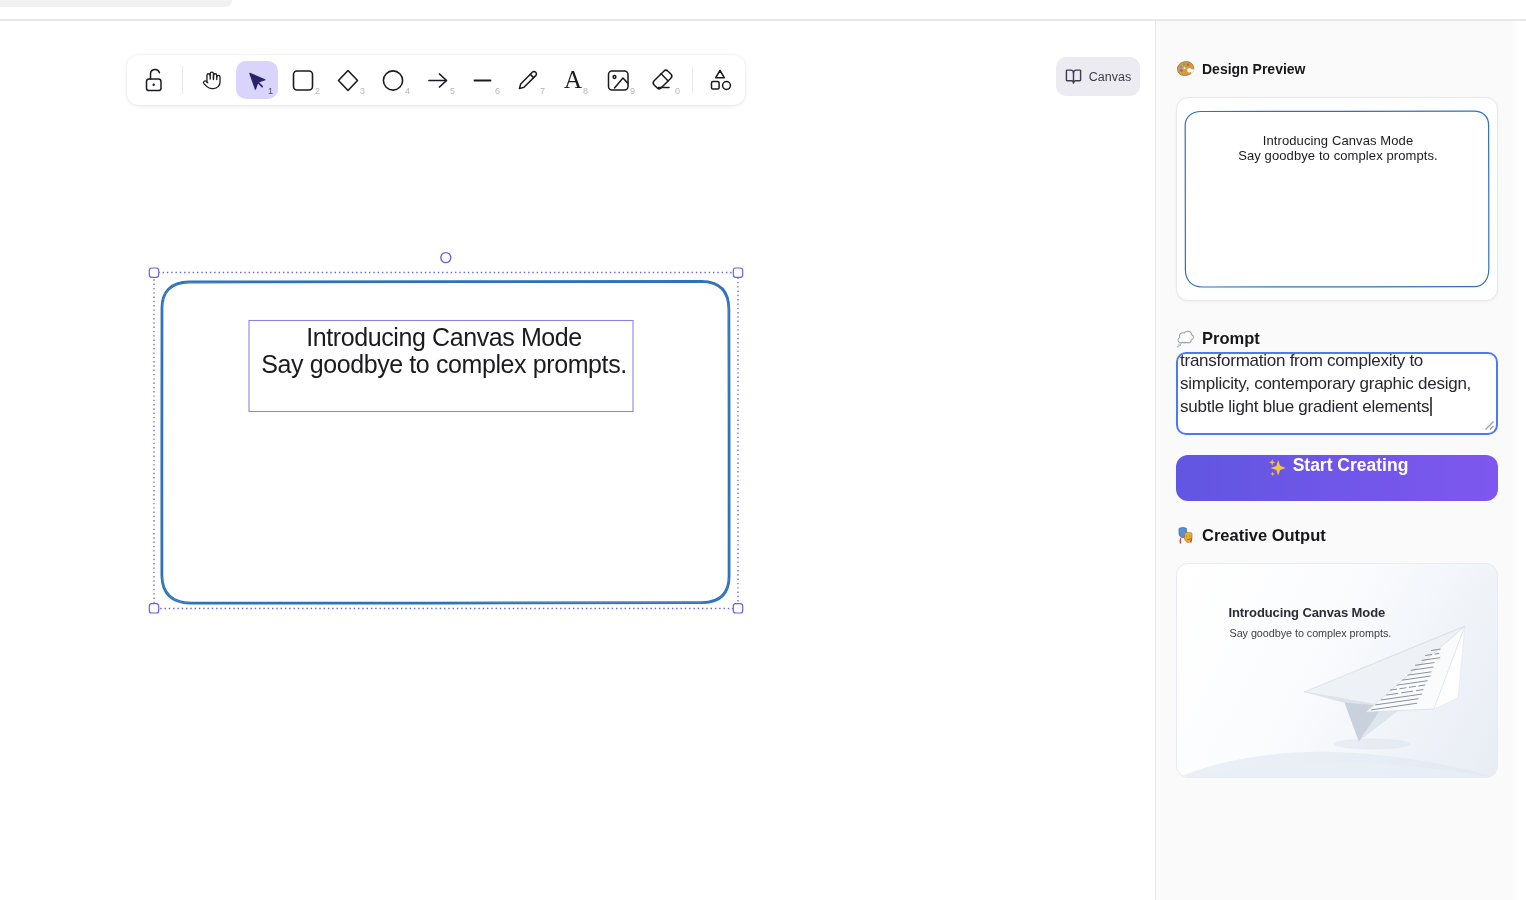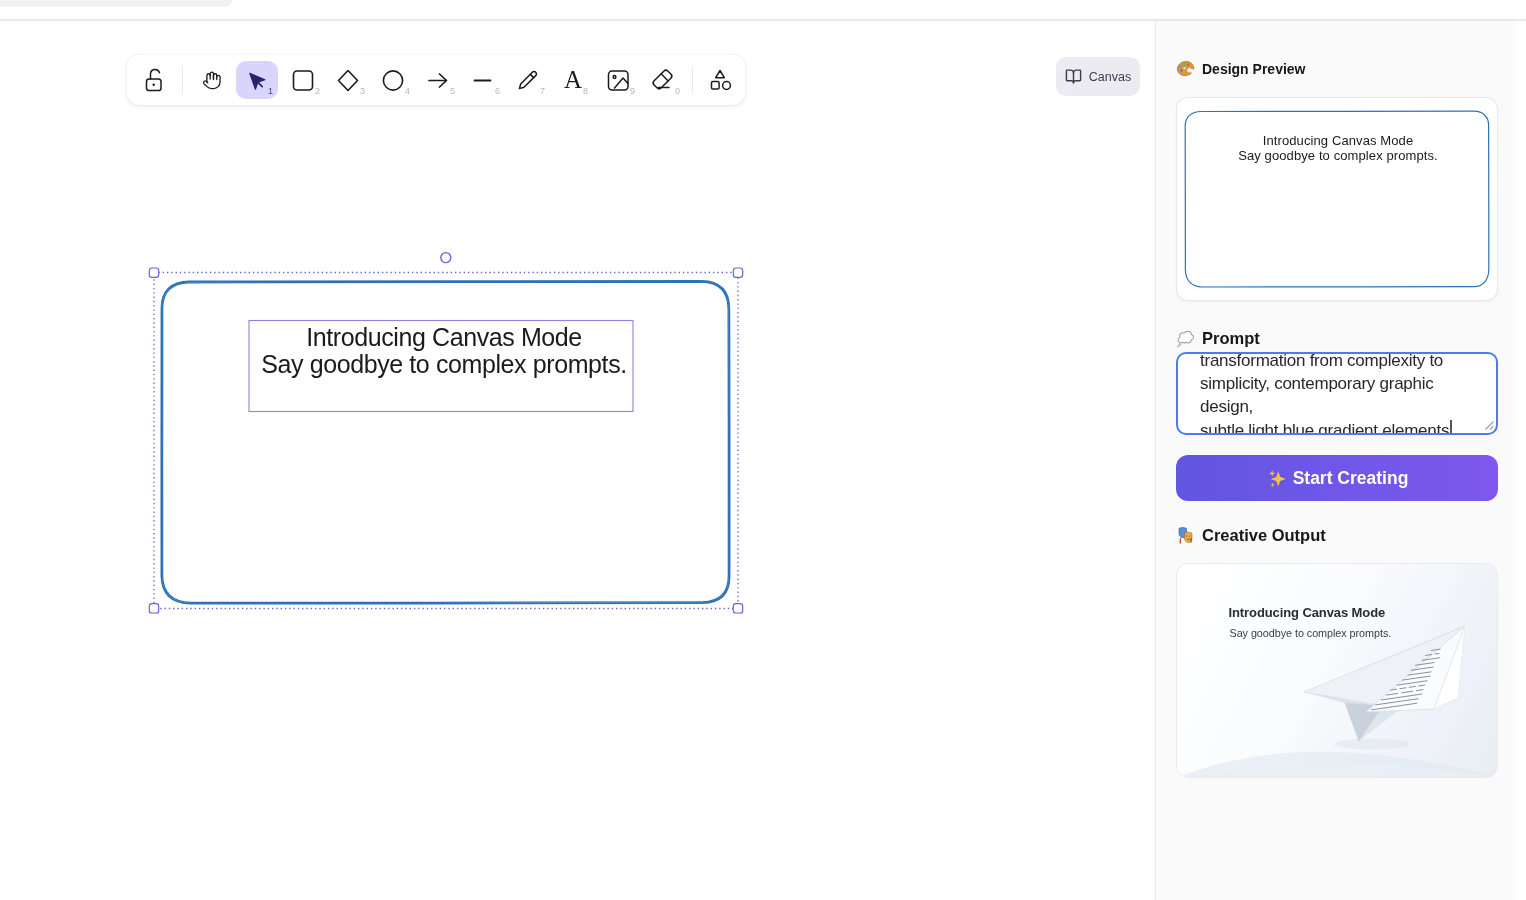--- a/index.html
+++ b/index.html
@@ -160,31 +160,31 @@
 
 <div class="abs" style="left:1176px;top:318.5px;width:330px;height:20px;display:flex;align-items:center;gap:7px;margin-top:10px;">
   <svg width="19" height="19" viewBox="0 0 20 20" fill="none">
     <path d="M5.6 14.6 c-1.9 0-3.4-1.4-3.4-3.1 0-1.2.7-2.2 1.8-2.7 C3.9 8.3 3.8 7.8 3.8 7.3 c0-1.8 1.6-3.3 3.5-3.3 .5 0 .9.1 1.3.25 C9.4 3 10.7 2.3 12.2 2.3 c2.2 0 4 1.5 4.1 3.4 1.2.5 2.1 1.6 2.1 2.9 0 1.4-1 2.6-2.4 3 0 1.7-1.5 3-3.3 3 -.7 0-1.4-.2-1.9-.6 -.6.4-1.3.6-2.1.6 -.7 0-1.4-.2-2-.5 -.3.3-.7.5-1.1.5 Z" stroke="#979da6" stroke-width="1.1" fill="#fdfdfd"></path>
     <circle cx="3.9" cy="16.7" r="1.05" stroke="#979da6" stroke-width="0.9" fill="#fdfdfd"></circle>
     <circle cx="1.9" cy="18.6" r="0.55" stroke="#979da6" stroke-width="0.8" fill="#fdfdfd"></circle>
   </svg>
   <span style="font-size:16.5px;font-weight:bold;color:#17171a;">Prompt</span>
 </div>
 
-<div class="abs" style="left:1176px;top:352px;width:322px;height:83px;background:#fff;border:2px solid #4b7af2;border-radius:10px;padding:0px 22px;font-size:17px;letter-spacing:-0.25px;line-height:23.2px;color:#27272f;overflow:hidden;">
+<div class="abs" style="left:1176px;top:352px;width:322px;height:83px;background:#fff;border:2px solid #4b7af2;border-radius:10px;padding:0px 2px;font-size:17px;letter-spacing:-0.25px;line-height:23.2px;color:#27272f;overflow:hidden;">
     <div style="margin-top:-5px;">transformation from complexity to<br>simplicity, contemporary graphic design,<br>subtle light blue gradient elements<span style="display:inline-block;width:2px;height:19px;background:#555;vertical-align:-3.5px;margin-left:1px;"></span></div>
   </div>
 <svg class="abs" style="left:1481px;top:417px;" width="15" height="15" viewBox="0 0 15 15">
   <g stroke="#9aa0aa" stroke-width="1.2">
     <path d="M12.5 4.5 L4.5 12.5"></path>
     <path d="M12.5 9 L9 12.5"></path>
   </g>
 </svg>
 
-<div class="abs" style="left:1176px;top:455px;width:322px;height:46px;border-radius:12px;background:linear-gradient(90deg,#6156e2,#7e57ef);display:flex;align-items:center;justify-content:center;gap:6px;">
+<div class="abs" style="left:1176px;top:455px;width:322px;height:46px;border-radius:12px;background:linear-gradient(90deg,#6156e2,#7e57ef);display:flex;align-items:flex-start;justify-content:center;gap:6px;">
   <svg width="21" height="22" viewBox="0 0 21 22" style="margin-top:2px;">
     <path d="M12.2 3.2 l1.9 5.6 L19.7 11 L14.1 12.9 L12.2 18.6 L10.3 12.9 L4.6 11 L10.3 9 Z" fill="#f2c347"></path>
     <path d="M6.2 2 l.85 2.5 2.5.85 -2.5.85 -.85 2.5 -.85-2.5 -2.5-.85 2.5-.85 Z" fill="#f2c347" opacity="0.95"></path>
     <path d="M6.6 14.5 l.6 1.85 1.85.6 -1.85.6 -.6 1.85 -.6-1.85 -1.85-.6 1.85-.6 Z" fill="#f2c347" opacity="0.9"></path>
   </svg>
   <span style="font-size:17.5px;font-weight:bold;color:#fff;">Start Creating</span>
 </div>
 
 <div class="abs" style="left:1176px;top:525px;width:330px;height:20px;display:flex;align-items:center;gap:7px;">
   <svg width="19" height="19" viewBox="0 0 20 20" fill="none">

